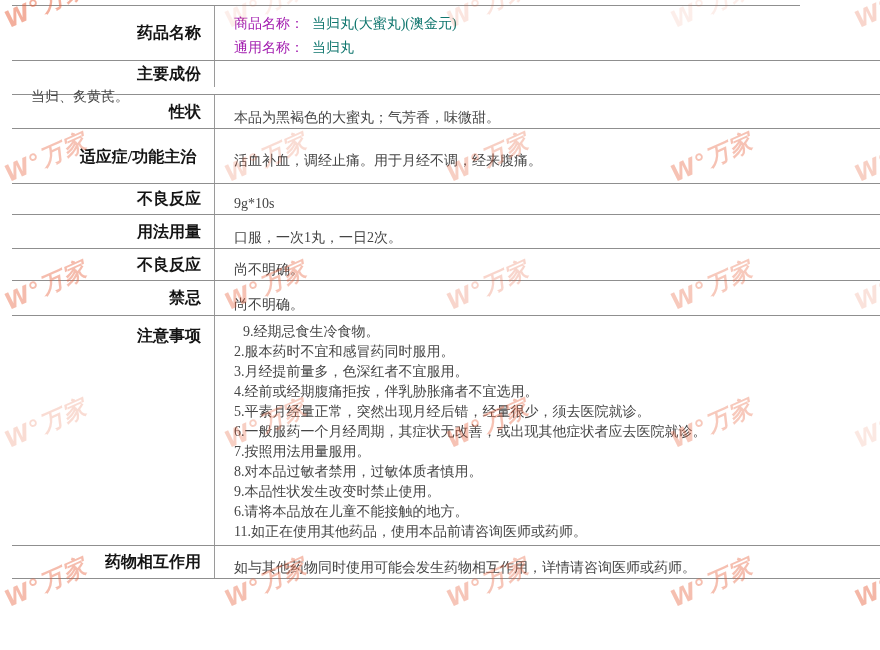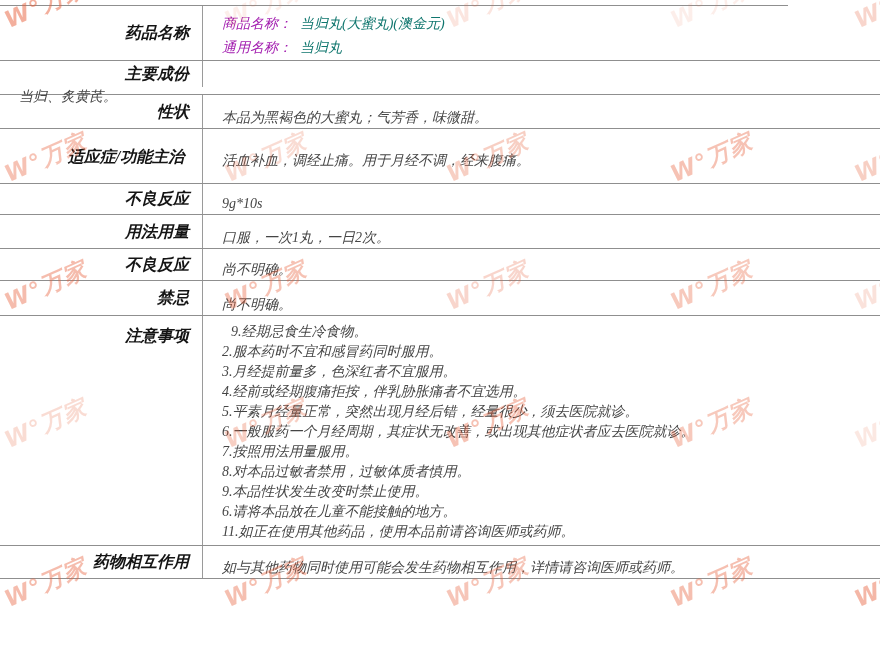--- a/index.html
+++ b/index.html
@@ -7,25 +7,24 @@
     width: 880px; height: 650px;
     background: #ffffff;
     position: relative;
     overflow: hidden;
     font-family: "Liberation Serif", "DejaVu Serif", serif;
   }
 
   
   .drug-table {
     position: absolute;
-    left: 0; top: 5px;
+    left: 12px; top: 5px;
     width: 788px;
     border-top: 1px solid #8f8f8f;
     z-index: 1;
-    font-style: italic;
   }
   .t-row {
     display: flex;
     box-sizing: border-box;
     border-bottom: 1px solid #8f8f8f;
     width: 880px;
   }
   .t-label {
     width: 203px;
     box-sizing: border-box;

